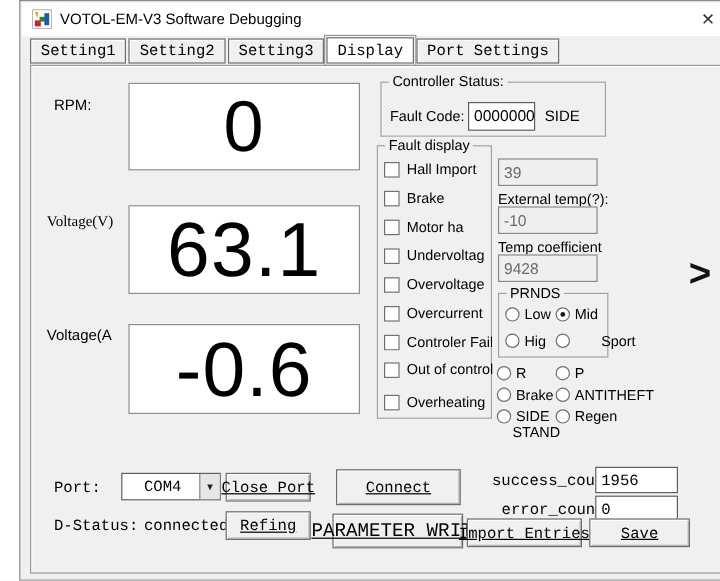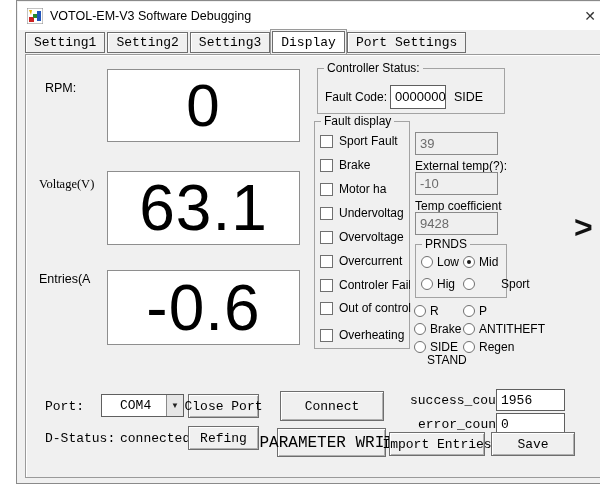--- a/index.html
+++ b/index.html
@@ -66,20 +66,21 @@
     border-radius:50%; background:#1a1a1a;
   }
   .radrow { position:absolute; display:flex; align-items:center; }
   .radlab { font-size:12px; white-space:nowrap; }
   .btn {
     position:absolute; background:#f0f0f0; border:1px solid #6e6e6e;
     box-shadow: inset 1px 1px 0 #ffffff, inset -1px -1px 0 #b0b0b0;
     font-family:"Liberation Mono","DejaVu Sans Mono",monospace; font-size:13px;
     display:flex; align-items:center; justify-content:center; white-space:nowrap;
     color:#000;
+    text-decoration:underline;
   }
   .mono { font-family:"Liberation Mono","DejaVu Sans Mono",monospace; font-size:13px; }
   .combo {
     position:absolute; background:#fff; border:1px solid #5f5f5f; display:flex;
   }
   .combo-text { flex:1; font-family:"Liberation Mono","DejaVu Sans Mono",monospace;
     font-size:13px; padding:3px 0 0 18px; overflow:hidden; }
   .combo-arrow {
     width:17px; background:#e6e6e6; border-left:1px solid #8a8a8a;
     display:flex; align-items:center; justify-content:center;
@@ -125,38 +126,38 @@
   <span class="lbl" style="left:28px; top:80px;">RPM:</span>
   <div class="meter-box" style="left:90px; top:68px; width:193px; height:73px;">
     <span class="meter-val" style="font-size:60px;">0</span>
   </div>
 
   <span class="lbl" style="left:22px; top:176px;font-family:Liberation Serif, serif;">Voltage(V)</span>
   <div class="meter-box" style="left:90px; top:170px; width:193px; height:74px;">
     <span class="meter-val">63.1</span>
   </div>
 
-  <span class="lbl" style="left:22px; top:271px;">Entries(A</span>
+  <span class="lbl" style="left:22px; top:271px;">Voltage(A</span>
   <div class="meter-box" style="left:90px; top:269px; width:193px; height:75px;">
     <span class="meter-val">-0.6</span>
   </div>
 
   <div class="groupbox" style="left:300px; top:67px; width:188px; height:46px;">
     <span class="legend">Controller Status:</span>
   </div>
   <span class="lbl" style="left:308px; top:89px; font-size:12px;">Fault Code:</span>
   <div class="field" style="left:373px; top:84px; width:56px; height:24px; font-size:13px;">00000000</div>
   <span class="lbl" style="left:437px; top:89px; font-size:12.5px;">SIDE</span>
 
   <div class="groupbox" style="left:297px; top:120px; width:96px; height:228px;">
     <span class="legend">Fault display</span>
   </div>
   <div class="cbrow" style="top:133px;">
     <span class="cb"></span>
-    <span class="cblab">Sport Fault</span>
+    <span class="cblab">Hall Import</span>
   </div>
   <div class="cbrow" style="top:157px;">
     <span class="cb"></span>
     <span class="cblab">Brake</span>
   </div>
   <div class="cbrow" style="top:181px;">
     <span class="cb"></span>
     <span class="cblab">Motor ha</span>
   </div>
   <div class="cbrow" style="top:205px;">

